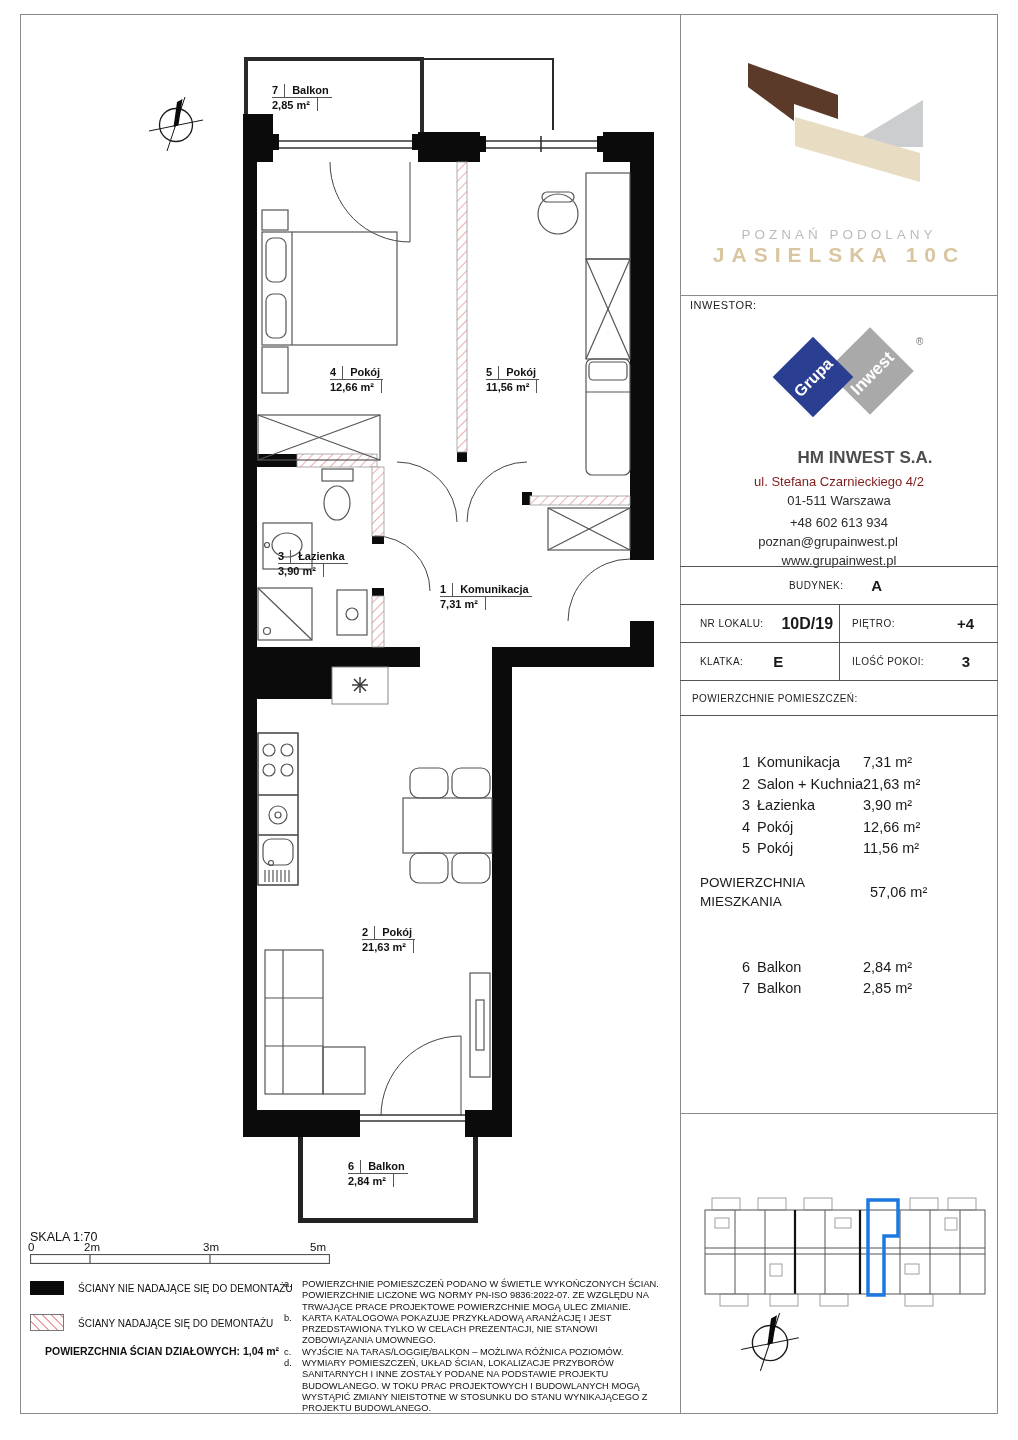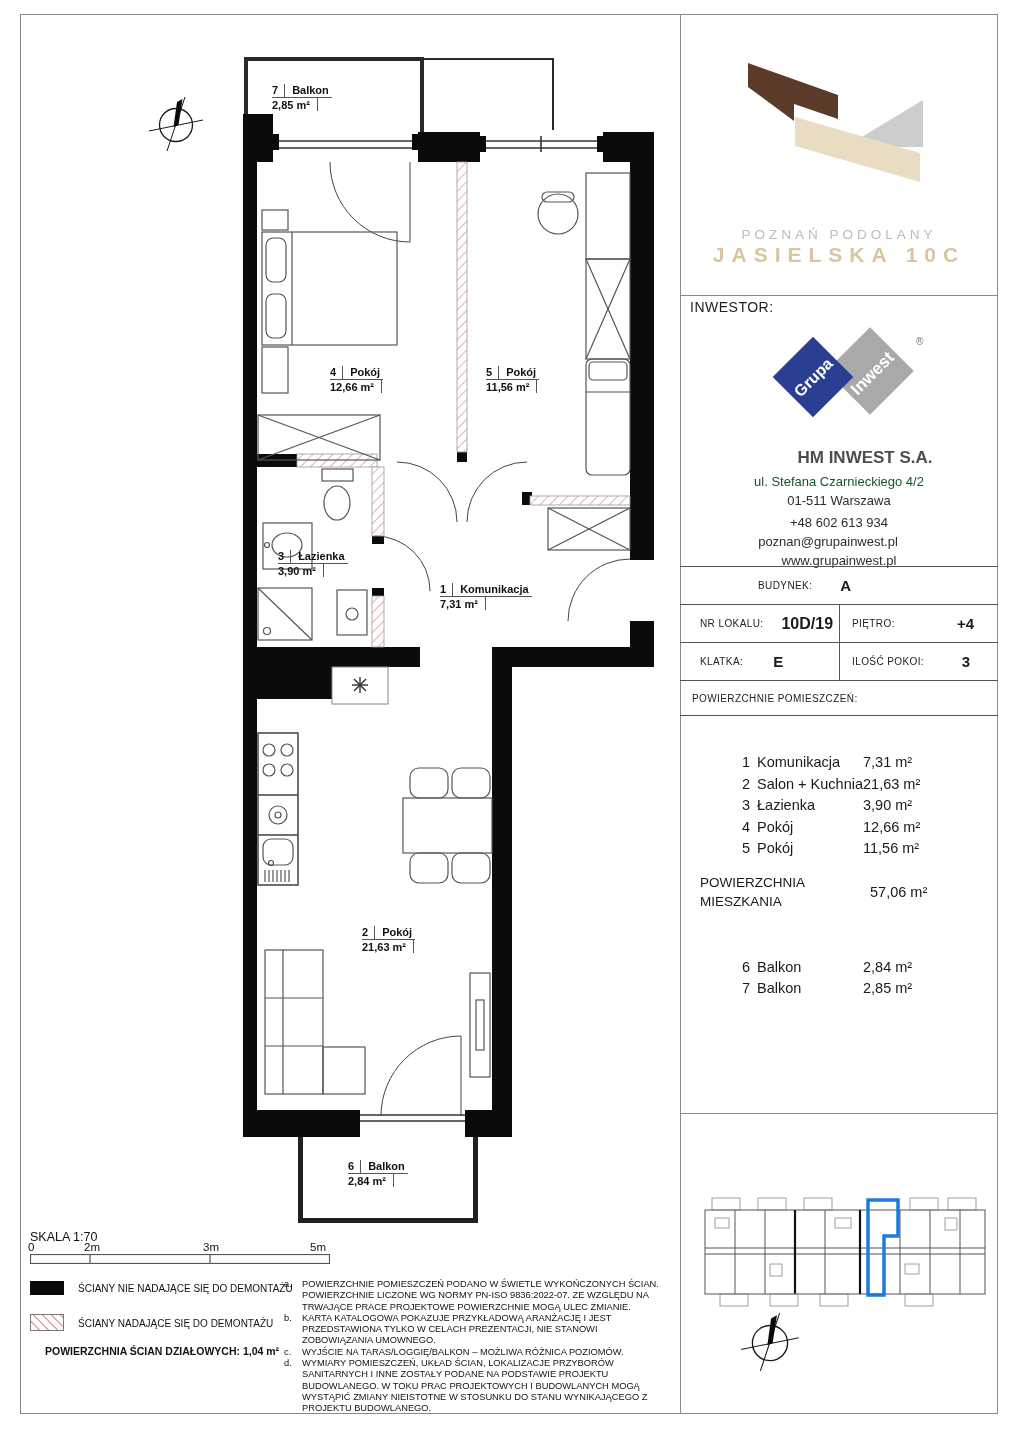--- a/index.html
+++ b/index.html
@@ -24,32 +24,32 @@
   .pl-name { border-left:1.3px solid #555; padding:0 3px 1px 7px; }
   .pl-bottom { display:flex; }
   .pl-area { padding:1px 7px 0 0; }
   .pl-tick { border-left:1.3px solid #555; height:13px; }
 
   
   .brand-title { left:680px; top:196px; width:318px; text-align:center; font-size:21px;
     font-weight:600; letter-spacing:7px; color:#d9c6a0;margin-top:47px; }
   .brand-sub { left:680px; top:227px; width:318px; text-align:center; font-size:13.5px;
     letter-spacing:4px; color:#bcbcbc; }
-  .inwestor-label { left:690px; top:299px; font-size:14px; letter-spacing:.5px; color:#222; }
+  .inwestor-label { left:690px; top:299px; font-size:11px; letter-spacing:.5px; color:#222; }
   .hm-name  { left:680px; top:448px; width:370px; text-align:center; font-size:17px; font-weight:bold; color:#4d4d4d; }
-  .addr1 { left:680px; top:474px; width:318px; text-align:center; font-size:13px; color:#14532d; }
+  .addr1 { left:680px; top:474px; width:318px; text-align:center; font-size:13px; color:#7f1d1d; }
   .addr2 { left:680px; top:493px; width:318px; text-align:center; font-size:13px; color:#2d2d2d; }
   .phone { left:680px; top:515px; width:318px; text-align:center; font-size:13px; color:#2d2d2d; }
   .email { left:680px; top:534px; width:296px; text-align:center; font-size:13px; color:#2d2d2d; }
   .www   { left:680px; top:553px; width:318px; text-align:center; font-size:13px; color:#2d2d2d; }
 
   
   .unit-table { left:680px; top:566px; width:318px; border-top:1px solid #555; font-size:10px; }
   .trow { display:flex; border-bottom:1px solid #555; align-items:center; }
-  .trow.r1 { height:38px; padding-left:78px; }
+  .trow.r1 { height:38px; padding-left:109px; }
   .trow.r2, .trow.r3 { height:38px; }
   .trow.r4 { height:35px; padding-left:12px; letter-spacing:.4px; }
   .tcell { display:flex; align-items:center; height:100%; }
   .tcell.left  { width:160px; border-right:1px solid #555; padding-left:20px; }
   .tcell.right { flex:1; padding-left:12px; }
   .tlabel { letter-spacing:.4px; color:#222; }
   .tval { font-weight:bold; font-size:15px; }
   .tval.budynek { margin-left:28px; }
   .tval.lokal { margin-left:18px; font-size:16px; }
   .tval.pietro { margin-left:auto; margin-right:24px; }

